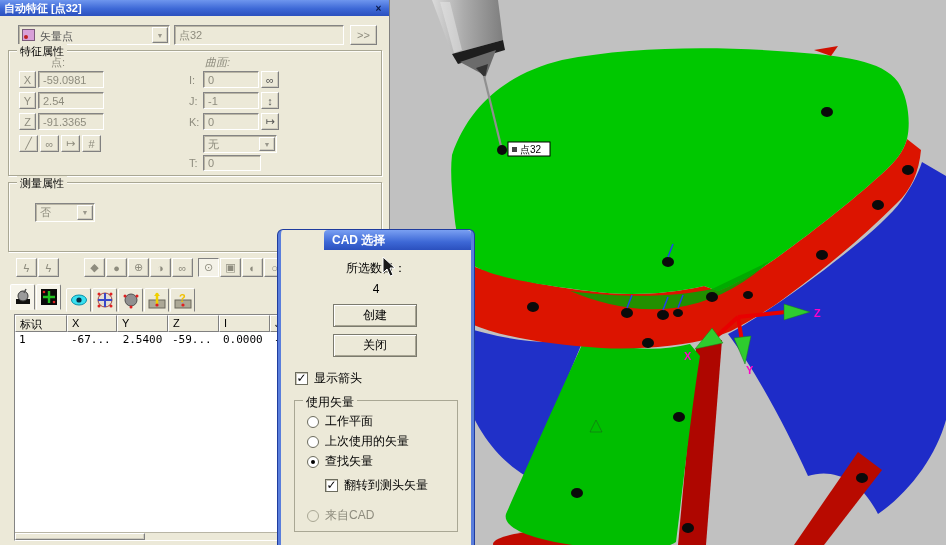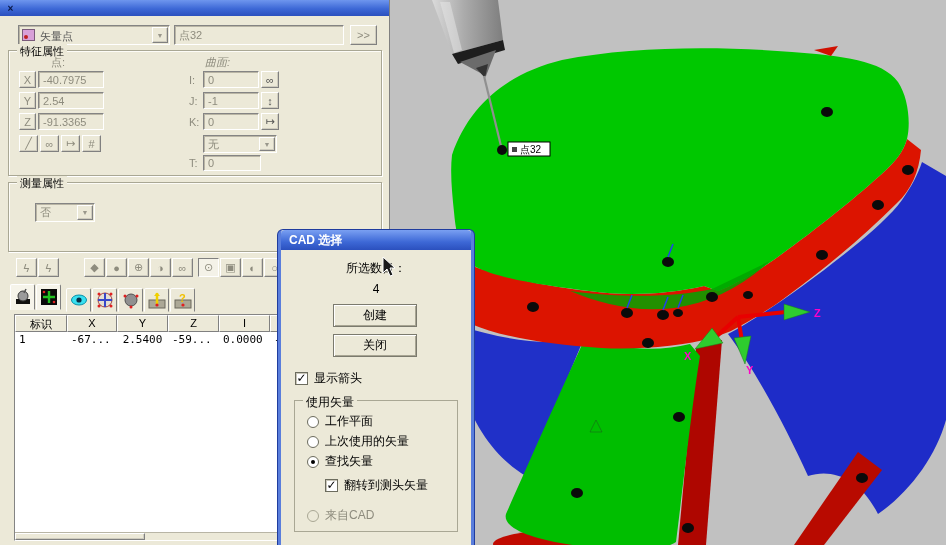--- a/index.html
+++ b/index.html
@@ -31,21 +31,21 @@
   .titlebar .t { flex:1; font-size:11px; }
   .close-x { width:13px; height:12px; font-size:10px; font-weight:bold; color:#0A1845;
     display:flex; align-items:center; justify-content:center; cursor:default; }
 
   
   #cad-dialog { left:278px; top:230px; width:196px; height:330px; z-index:20;
     border:3px solid #5A7EDC; border-top:none; border-radius:5px 5px 0 0;
     background:#ECE9D8; box-shadow:0 0 0 1px #1F3C9E; }
   #cad-dialog .dlg-title { height:20px; border-radius:4px 4px 0 0;
     background:linear-gradient(180deg,#7AA0F2 0%,#3D68D6 60%,#2B50BE 100%);
-    color:#fff; font-weight:bold; font-size:12px; display:flex; align-items:center; padding:0 8px; }
+    color:#fff; font-weight:bold; font-size:12px; display:flex; align-items:center; padding:0 8px;margin-left:43px; }
   .btn3d { background:#ECE9D8; border:1px solid #7b7a6e;
     box-shadow:inset 1px 1px 0 #fff, inset -1px -1px 0 #a8a593; font-size:12px;
     display:flex; align-items:center; justify-content:center; cursor:default; }
   .chk { width:13px; height:13px; background:#fff; border:1px solid #6c6c5e;
     box-shadow:inset 1px 1px 0 #c9c6b8; font-size:12px; font-weight:bold; line-height:11px;
     text-align:center; color:#000; }
   .radio { width:12px; height:12px; border-radius:50%; background:#fff; border:1px solid #6c6c5e;
     position:relative; }
   .radio.sel::after { content:""; position:absolute; left:3px; top:3px; width:4px; height:4px;
     border-radius:50%; background:#000; }
@@ -160,20 +160,21 @@
   <g>
     <rect x="118" y="142" width="42" height="14" fill="#FFFFFF" stroke="#000000"></rect>
     <rect x="122" y="147" width="5" height="5" fill="#444444"></rect>
     <text x="130" y="153" font-size="10" fill="#000000">点32</text>
   </g>
 </svg>
 </div>
 
 <div class="abs" id="main-panel">
   <div class="titlebar">
+    <span class="t">自动特征 [点32]</span>
     <span class="close-x">×</span>
   </div>
 
   <div class="abs sunken" style="left:18px; top:25px; width:152px; height:20px; background:#ECE9D8;">
     <div class="abs" style="left:3px; top:3px; width:13px; height:12px; background:#D8A0D8; border:1px solid #7a5a7a;">
       <div class="abs" style="left:1px; bottom:1px; width:4px; height:4px; border-radius:50%; background:#C02020;"></div>
     </div>
     <span class="abs dim" style="left:21px; top:3px; color:#555;">矢量点</span>
     <div class="raised combo-arrow">▼</div>
   </div>
@@ -186,21 +187,21 @@
 
   <div class="abs groupbox" style="left:8px; top:50px; width:374px; height:126px;">
     <span class="grouptitle">特征属性</span>
     <span class="abs dim" style="left:42px; top:4px;">点:</span>
     <span class="abs dim" style="left:196px; top:4px;font-style:italic;">曲面:</span>
 
     <div class="abs raised icon-btn" style="left:10px; top:20px; width:17px; height:17px;">
         <span>X</span>
       </div>
     <div class="abs sunken field" style="left:29px; top:20px; width:66px; height:17px;">
-        <span>-40.7975</span>
+        <span>-59.0981</span>
       </div>
     <div class="abs raised icon-btn" style="left:10px; top:41px; width:17px; height:17px;">
         <span>Y</span>
       </div>
     <div class="abs sunken field" style="left:29px; top:41px; width:66px; height:17px;">
         <span>2.54</span>
       </div>
     <div class="abs raised icon-btn" style="left:10px; top:62px; width:17px; height:17px;">
         <span>Z</span>
       </div>
@@ -349,21 +350,21 @@
     <div class="tab abs" style="left:160px; top:2px;">
       <svg width="18" height="18">
         <rect x="1" y="9" width="16" height="8" fill="#ACA896" stroke="#6b685c"></rect>
         <text x="5" y="11" font-size="11" font-weight="bold" fill="#F0C000">?</text>
         <circle cx="9" cy="14" r="1.6" fill="#E02020"></circle>
       </svg>
     </div>
   </div>
 
   <div class="abs sunken-white" style="left:14px; top:314px; width:369px; height:227px; overflow:hidden;">
-    <div style="display:flex;text-align:center;">
+    <div style="display:flex;">
       <div class="hdr-cell" style="width:52px;">标识</div>
       <div class="hdr-cell" style="width:50px;">X</div>
       <div class="hdr-cell" style="width:51px;">Y</div>
       <div class="hdr-cell" style="width:51px;">Z</div>
       <div class="hdr-cell" style="width:51px;">I</div>
       <div class="hdr-cell" style="flex:1;">J</div>
     </div>
     <div style="display:flex;">
       <div class="cell" style="width:52px;">1</div>
       <div class="cell" style="width:50px;">-67...</div>

